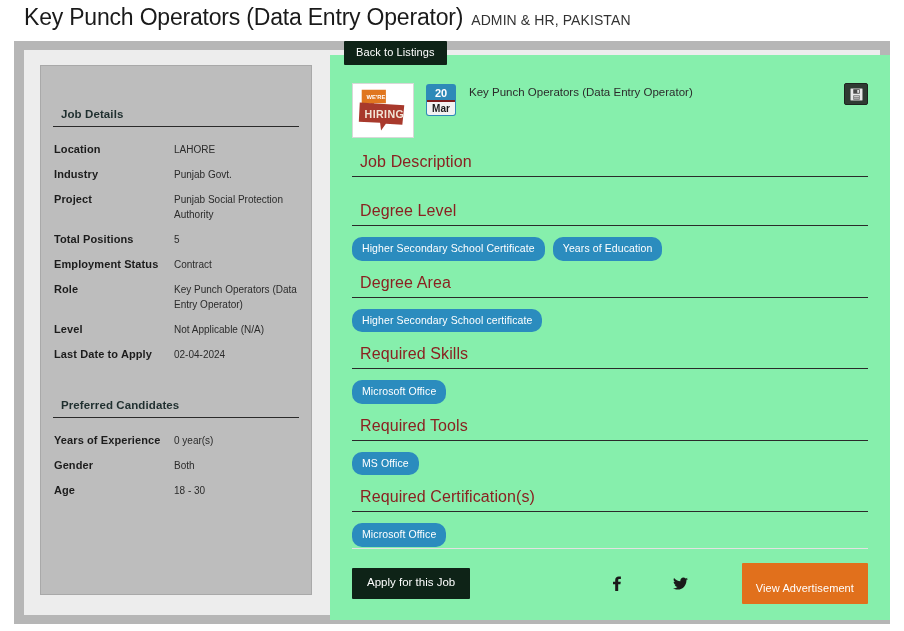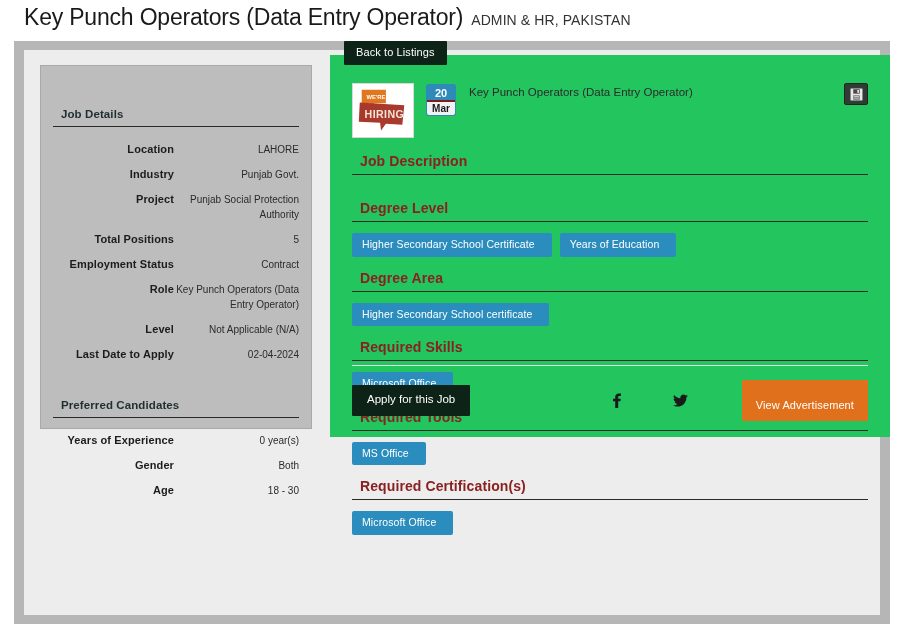--- a/index.html
+++ b/index.html
@@ -58,21 +58,21 @@
     bottom: 9px;
     background: #ededed;
   }
 
   
   .sidebar-panel {
     position: absolute;
     left: 26px;
     top: 24px;
     width: 272px;
-    height: 364px;
+    height: 530px;
     background: #bdbdbd;
     border: 1px solid #a9a9a9;
     box-sizing: border-box;
   }
   .sidebar-inner {
     padding: 0 12px;
   }
   .sb-section-title {
     font-size: 11.5px;
     font-weight: 700;
@@ -89,21 +89,20 @@
     margin: 0 0 10px 0;
   }
   .sb-rows {
     padding-left: 1px;
   }
   .sb-row {
     display: flex;
     align-items: flex-start;
     padding: 5px 0;
     min-height: 14px;
-    text-align: right;
   }
   .sb-label {
     width: 120px;
     flex: 0 0 120px;
     font-size: 11px;
     font-weight: 700;
     color: #1c1c1c;
     line-height: 15px;
     letter-spacing: 0.1px;
   }
@@ -114,22 +113,22 @@
     color: #2b2b2b;
     line-height: 15px;
   }
 
   
   .main-panel {
     position: absolute;
     left: 316px;
     top: 14px;
     width: 560px;
-    height: 382px;
-    background: #22c55e;
+    height: 565px;
+    background: #86efac;
     box-sizing: border-box;
   }
   .back-btn {
     position: absolute;
     left: 14px;
     top: -14px;
     background: #0e2317;
     color: #ffffff;
     font-size: 11px;
     padding: 6px 12px 7px 12px;
@@ -214,22 +213,22 @@
     box-sizing: border-box;
     display: flex;
     align-items: center;
     justify-content: center;
     cursor: pointer;
     padding: 0;
   }
 
   
   .sec-head {
-    font-size: 14px;
-    font-weight: 700;
+    font-size: 16px;
+    font-weight: 400;
     color: #8a2121;
     padding: 0 0 5px 8px;
     letter-spacing: 0.1px;
   }
   .sec-rule {
     border-top: 1.5px solid #2a2a2a;
     height: 0;
     margin-bottom: 0;
   }
   .sec-block {
@@ -242,22 +241,22 @@
     display: flex;
     flex-wrap: wrap;
     gap: 8px;
     padding: 11px 0 0 0;
     min-height: 1px;
   }
   .tag {
     background: #2b8cbe;
     color: #ffffff;
     font-size: 10.5px;
-    padding: 6px 17px 7px 10px;
-    border-radius: 2px;
+    padding: 6px 10px 7px 10px;
+    border-radius: 10px;
     line-height: 1;
     border: none;
     font-family: "Liberation Sans", sans-serif;
     cursor: pointer;
     letter-spacing: 0.1px;
   }
   .empty-gap {
     height: 12px;
   }
 

